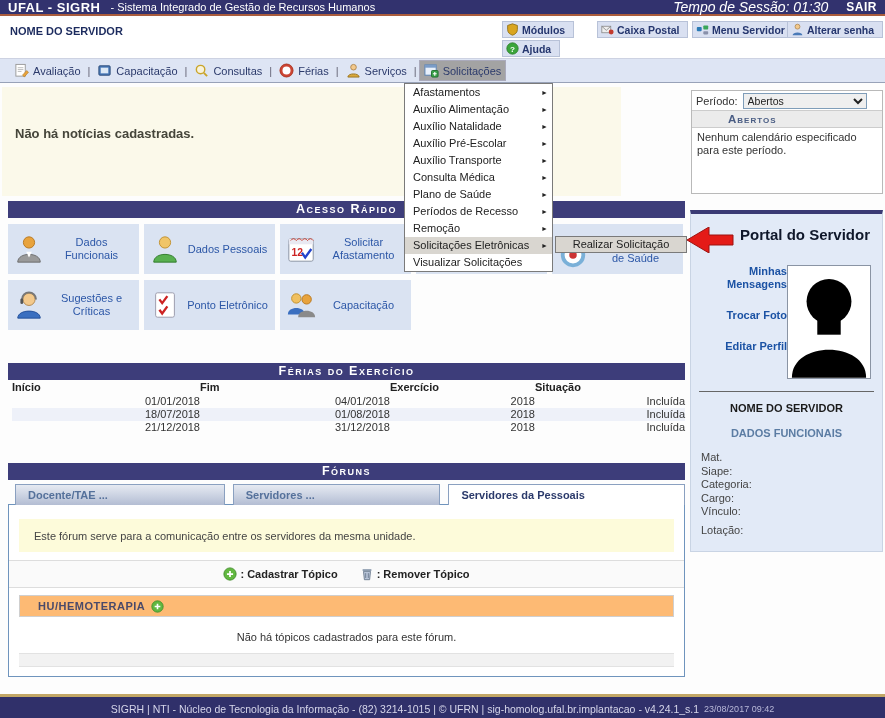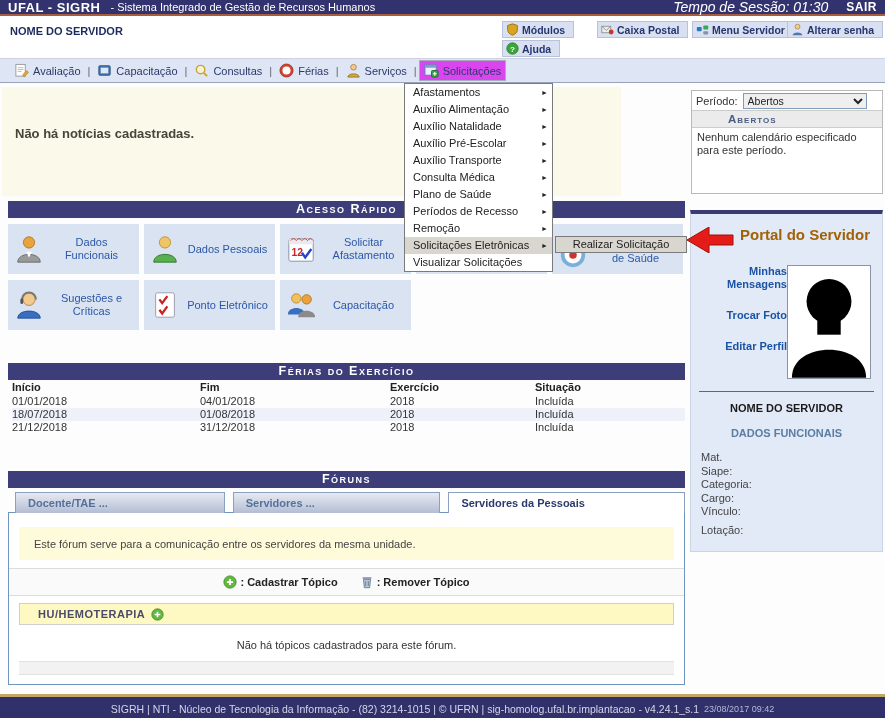--- a/index.html
+++ b/index.html
@@ -27,21 +27,21 @@
           font-weight:bold; font-size:10.5px; color:#25366e; cursor:pointer; white-space:nowrap; }
   .hbtn svg { width:13px; height:13px; }
 
   
   .menubar { left:0; top:58px; width:885px; height:25px; background:#dee5f4;
              border-top:1px solid #cdd2e2; border-bottom:1px solid #98a2b8;
              display:flex; align-items:center; padding-left:10px; color:#2b3a6b; }
   .mitem { display:inline-flex; align-items:center; gap:4px; padding:2px 4px; cursor:pointer; white-space:nowrap; }
   .mitem svg { width:15px; height:15px; }
   .msep { color:#667; margin:0 3px; }
-  .mitem.open { background:#d946ef; outline:1px solid #aab; }
+  .mitem.open { background:#a3a3a3; outline:1px solid #aab; }
 
   
   .notice { left:2px; top:87px; width:619px; height:109px; background:#fbf9ea; }
   .notice span { position:absolute; left:13px; top:39px; font-weight:bold; font-size:13px; color:#45453a; }
 
   
   .calpanel { left:691px; top:90px; width:192px; height:104px; background:#fff; border:1px solid #b9b9b9; }
   .cal-hd { background:#ebebeb; border-bottom:1px solid #ccc; padding:3px 10px; text-align:center;
             font-variant:small-caps; font-weight:bold; font-size:11.5px; letter-spacing:1px;
             color:#4a5d84; line-height:13px; }
@@ -63,39 +63,39 @@
   .tile { width:131px; height:50px; background:#dae3f2; display:flex; align-items:center; cursor:pointer; }
   .tile svg { width:30px; height:30px; margin-left:6px; flex:none; }
   .tile-label { flex:1; text-align:center; color:#2c57a7; font-size:11px; line-height:13px; padding:0 4px; }
   .tile-saude svg { margin-top:12px; }
   .tile-saude .tile-label { margin-top:18px; }
 
   
   .vac { left:8px; top:363px; width:677px; }
   .vac-grid { display:grid; grid-template-columns:188px 190px 145px auto; padding-left:4px; }
   .vac-grid .hd { font-weight:bold; color:#222; height:15px; line-height:15px; }
-  .vac-cell { height:13px; line-height:13px; color:#333; }
+  .vac-cell { height:13px; line-height:13px; color:#333;text-align:right; }
   .r-alt { background:#eef1f9; }
 
   
-  .forums { left:8px; top:463px; width:677px;margin-top:8px; }
+  .forums { left:8px; top:463px; width:677px; }
   .tabs { display:flex; gap:8px; margin:4px 0 0 7px; height:21px; }
   .tab { border:1px solid #8aa0c0; border-bottom:none; font-weight:bold; font-size:11px;
          line-height:20px; padding-left:12px; cursor:pointer;
          background:linear-gradient(#e6eaf2,#b3bdd3); color:#55719b; }
   .tab.active { background:#fff; color:#2b3a6b; position:relative; z-index:2; }
   .forum-box { border:1px solid #6f94bd; background:#fff; height:173px; margin-top:-1px; }
   .forum-note { margin:14px 10px 0 10px; height:33px; background:#fdfbda; display:flex; align-items:center;
                 padding-left:15px; color:#444; }
   .legend { margin-top:8px; border-top:1px solid #ddd; border-bottom:1px solid #ddd; background:#fafafa;
             height:28px; display:flex; align-items:center; justify-content:center; gap:22px;
             font-weight:bold; color:#222; }
   .legend-item { display:inline-flex; align-items:center; gap:3px; }
   .legend-item svg { width:14px; height:14px; }
-  .group-bar { margin:7px 10px 0 10px; height:22px; background:#fef9c3; border:1px solid #cfcfcf;
+  .group-bar { margin:7px 10px 0 10px; height:22px; background:#fdba74; border:1px solid #cfcfcf;
                display:flex; align-items:center; padding-left:18px; gap:6px;
                font-weight:bold; color:#4a4a6a; letter-spacing:0.5px; }
   .group-bar svg { width:13px; height:13px; cursor:pointer; }
   .forum-empty { text-align:center; color:#333; padding-top:14px; height:36px; }
   .forum-footrow { margin:0 10px; border-top:1px solid #e2e2e2; height:13px; background:#f2f2f2; }
   .forum-footrow2 { margin:0 10px; border-top:1px solid #e2e2e2; height:10px; background:#fff; }
 
   
   .dropdown { left:404px; top:83px; width:149px; background:#fff; border:1px solid #7a7a7a; z-index:50; }
   .dd-item { height:17px; line-height:17px; padding-left:8px; padding-right:4px; color:#222;
@@ -103,21 +103,21 @@
   .dd-item .dd-arrow { margin-left:auto; font-size:7px; color:#222; }
   .dd-item.hl { background:#d9d6d0; }
   .submenu { left:555px; top:236px; width:132px; height:17px; line-height:15px; background:#d9d6d0;
              border:1px solid #7a7a7a; text-align:center; color:#222; z-index:51; cursor:pointer; }
   .red-arrow { left:687px; top:227px; z-index:60; }
 
   
   .portal { left:690px; top:210px; width:193px; height:342px; background:#e2eaf7;
             border:1px solid #c9d4e4; border-top:4px solid #3a3a74; }
   .portal-title { margin-top:12px; text-align:right; padding-right:12px; font-size:15px;
-                  font-weight:bold; color:#a16207; }
+                  font-weight:bold; color:#0f172a; }
   .portal-row { display:flex; margin-top:22px; }
   .portal-links { flex:1; text-align:right; padding-right:0; }
   .plink { display:block; font-weight:bold; color:#1b52a4; cursor:pointer; line-height:13px; }
   .plink + .plink { margin-top:18px; }
   .photo { width:84px; height:114px; border:1px solid #8a94a4; margin-right:11px; flex:none; background:#fff; }
   .portal-div { margin:12px 8px 0 8px; border-top:1px solid #666; }
   .portal-name { margin-top:10px; text-align:center; font-weight:bold; color:#1a1a1a; }
   .portal-sec { margin-top:13px; text-align:center; font-weight:bold; color:#5b7ca3; }
   .portal-fields { margin-top:12px; padding-left:10px; color:#444; line-height:13.5px; }
   .pf-gap { margin-top:5px; }

